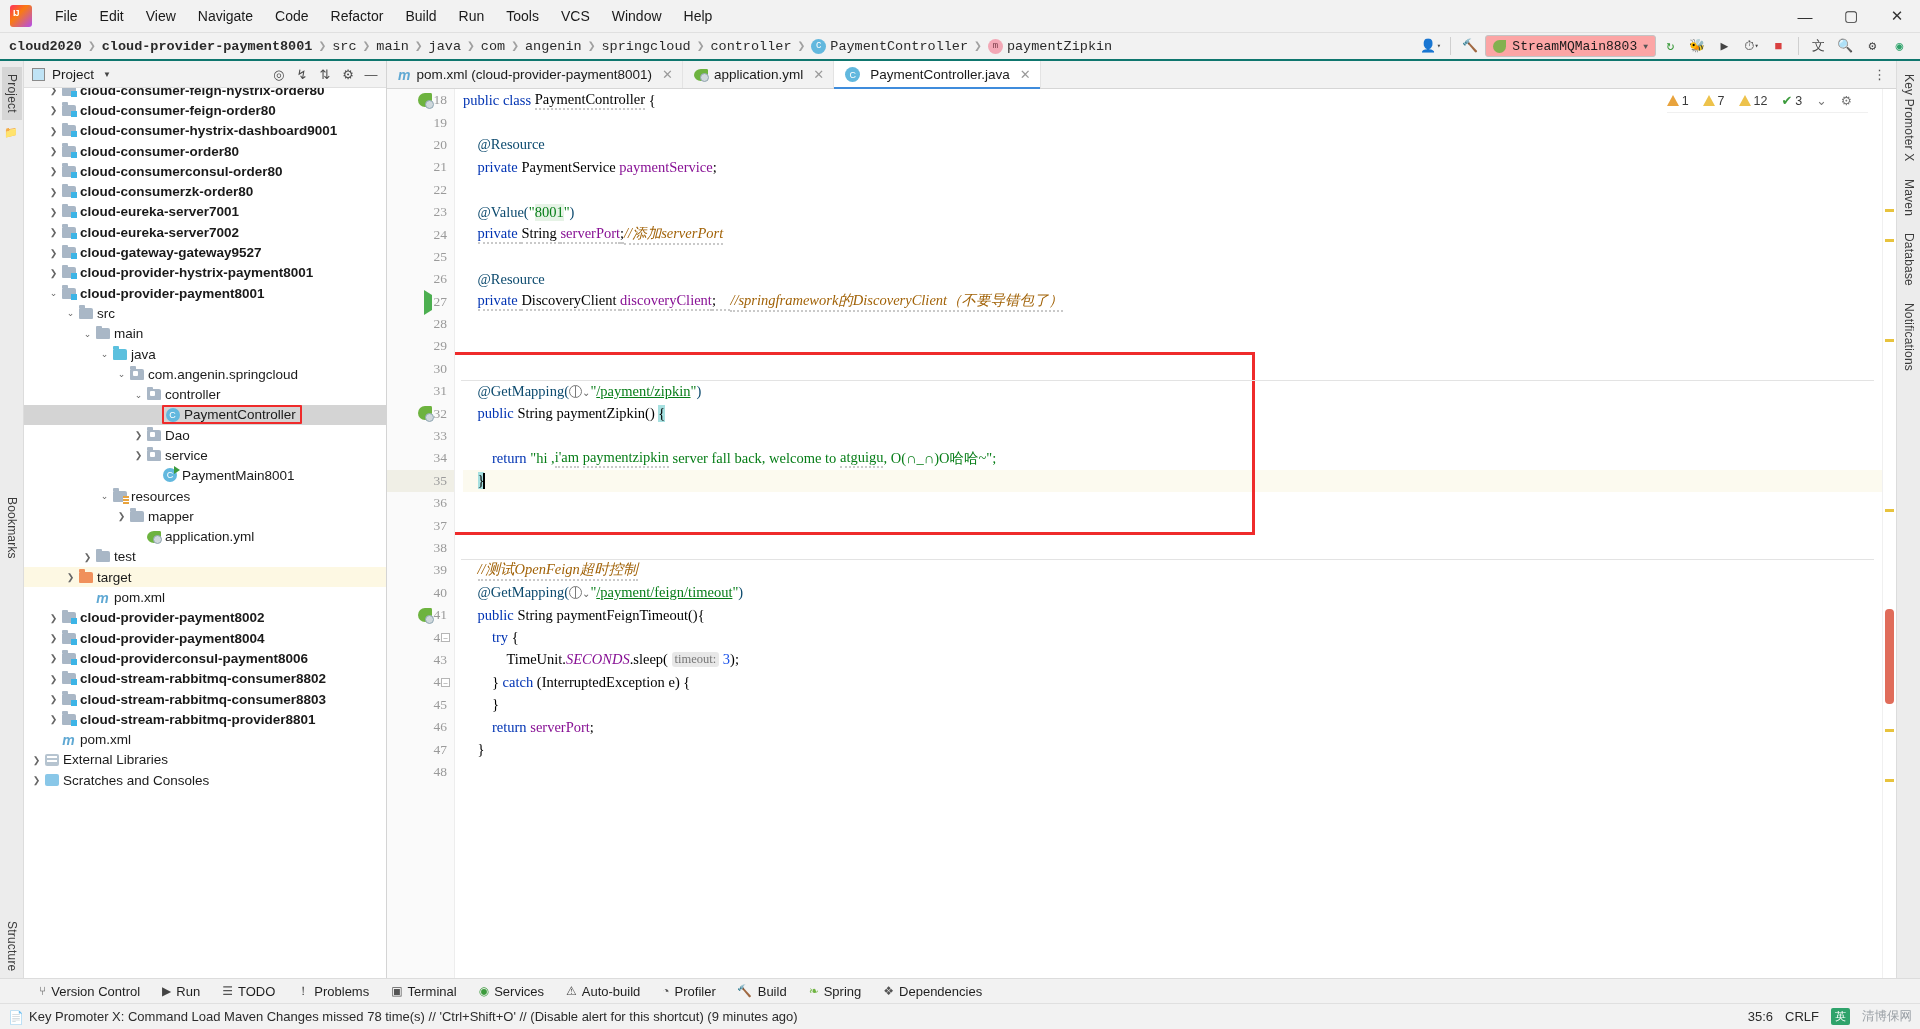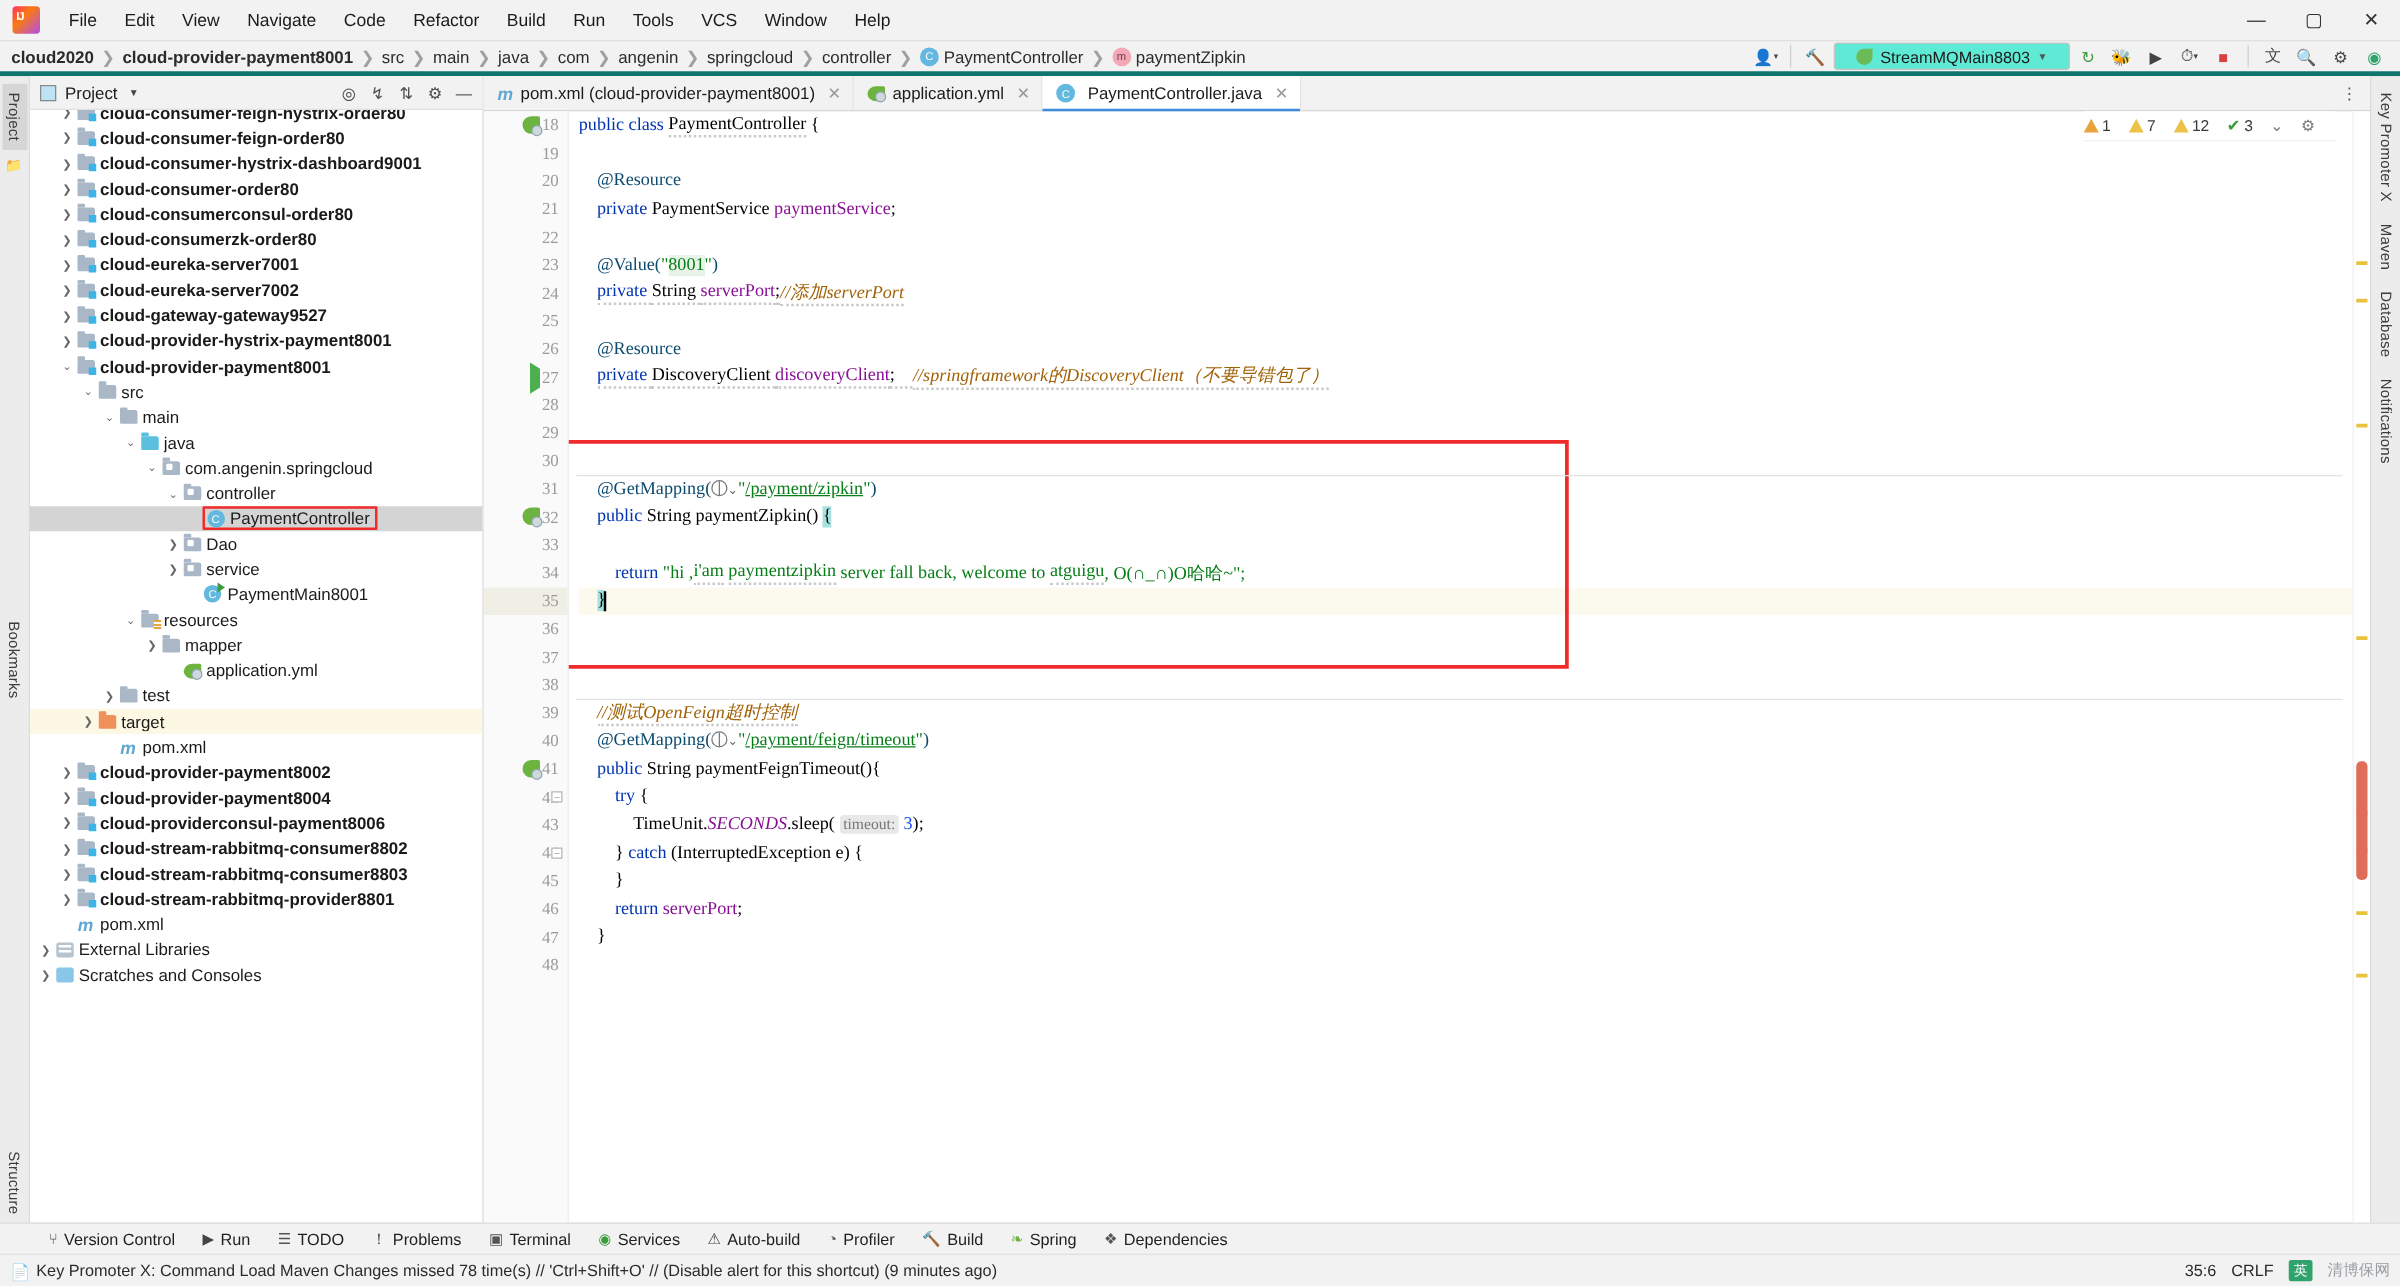--- a/index.html
+++ b/index.html
@@ -32,37 +32,37 @@
     position: absolute; left: 0; right: 0; text-align: center;
     font-size: 14px; color: #4a4a4a; pointer-events: none;
   }
   .win-ctrls { margin-left: auto; display: flex; height: 33px; z-index: 3; }
   .win-btn { width: 46px; height: 33px; display: flex; align-items: center; justify-content: center;
     font-size: 15px; color: #333; }
 
   
   .navbar {
     height: 28px; flex: 0 0 28px; display: flex; align-items: center;
-    background: #f2f2f2; padding-left: 6px; border-bottom: 4px solid #0f766e;
+    background: #f2f2f2; padding-left: 6px; border-bottom: 2px solid #0f766e; font-family: Liberation Mono, monospace;
   }
   .crumbs { display: flex; align-items: center; font-size: 13.5px; }
   .crumb { display: flex; align-items: center; padding: 2px 3px; color: #2b2b2b; }
   .crumb.bold { font-weight: bold; }
   .crumb-sep { color: #a0a0a0; padding: 0 3px; font-size: 13px; }
   .cbadge { width: 15px; height: 15px; border-radius: 50%; display:inline-flex;
     align-items:center; justify-content:center; font-size:9px; color:#fff; margin-right:4px; }
   .cbadge.c { background: #62b8de; }
   .cbadge.m { background: #f3a8b6; color:#7a3b48; }
   .nav-right { margin-left: auto; display: flex; align-items: center; gap: 2px; padding-right: 8px; }
   .tb-ico { width: 25px; height: 23px; display: flex; align-items: center; justify-content: center;
     font-size: 13px; color: #4a4a4a; }
   .tb-sep { width: 1px; height: 18px; background: #cfcfcf; margin: 0 5px; }
   .runcfg {
-    display: flex; align-items: center; gap: 6px; height: 22px; padding: 0 17px;
-    border: 1px solid #c4c4c4; border-radius: 3px; background: #5eead4; font-size: 13px;
+    display: flex; align-items: center; gap: 6px; height: 22px; padding: 0 7px;
+    border: 1px solid #c4c4c4; border-radius: 3px; background: #fca5a5; font-size: 13px;
   }
   .runcfg .dd { font-size: 8px; color: #555; }
   .spring-leaf { width: 13px; height: 13px; border-radius: 50% 0 50% 50%;
      background: #6db33f; display:inline-block; opacity:.85;}
 
   
   .body { flex: 1; display: flex; min-height: 0; }
 
   
   .leftrail, .rightrail {

